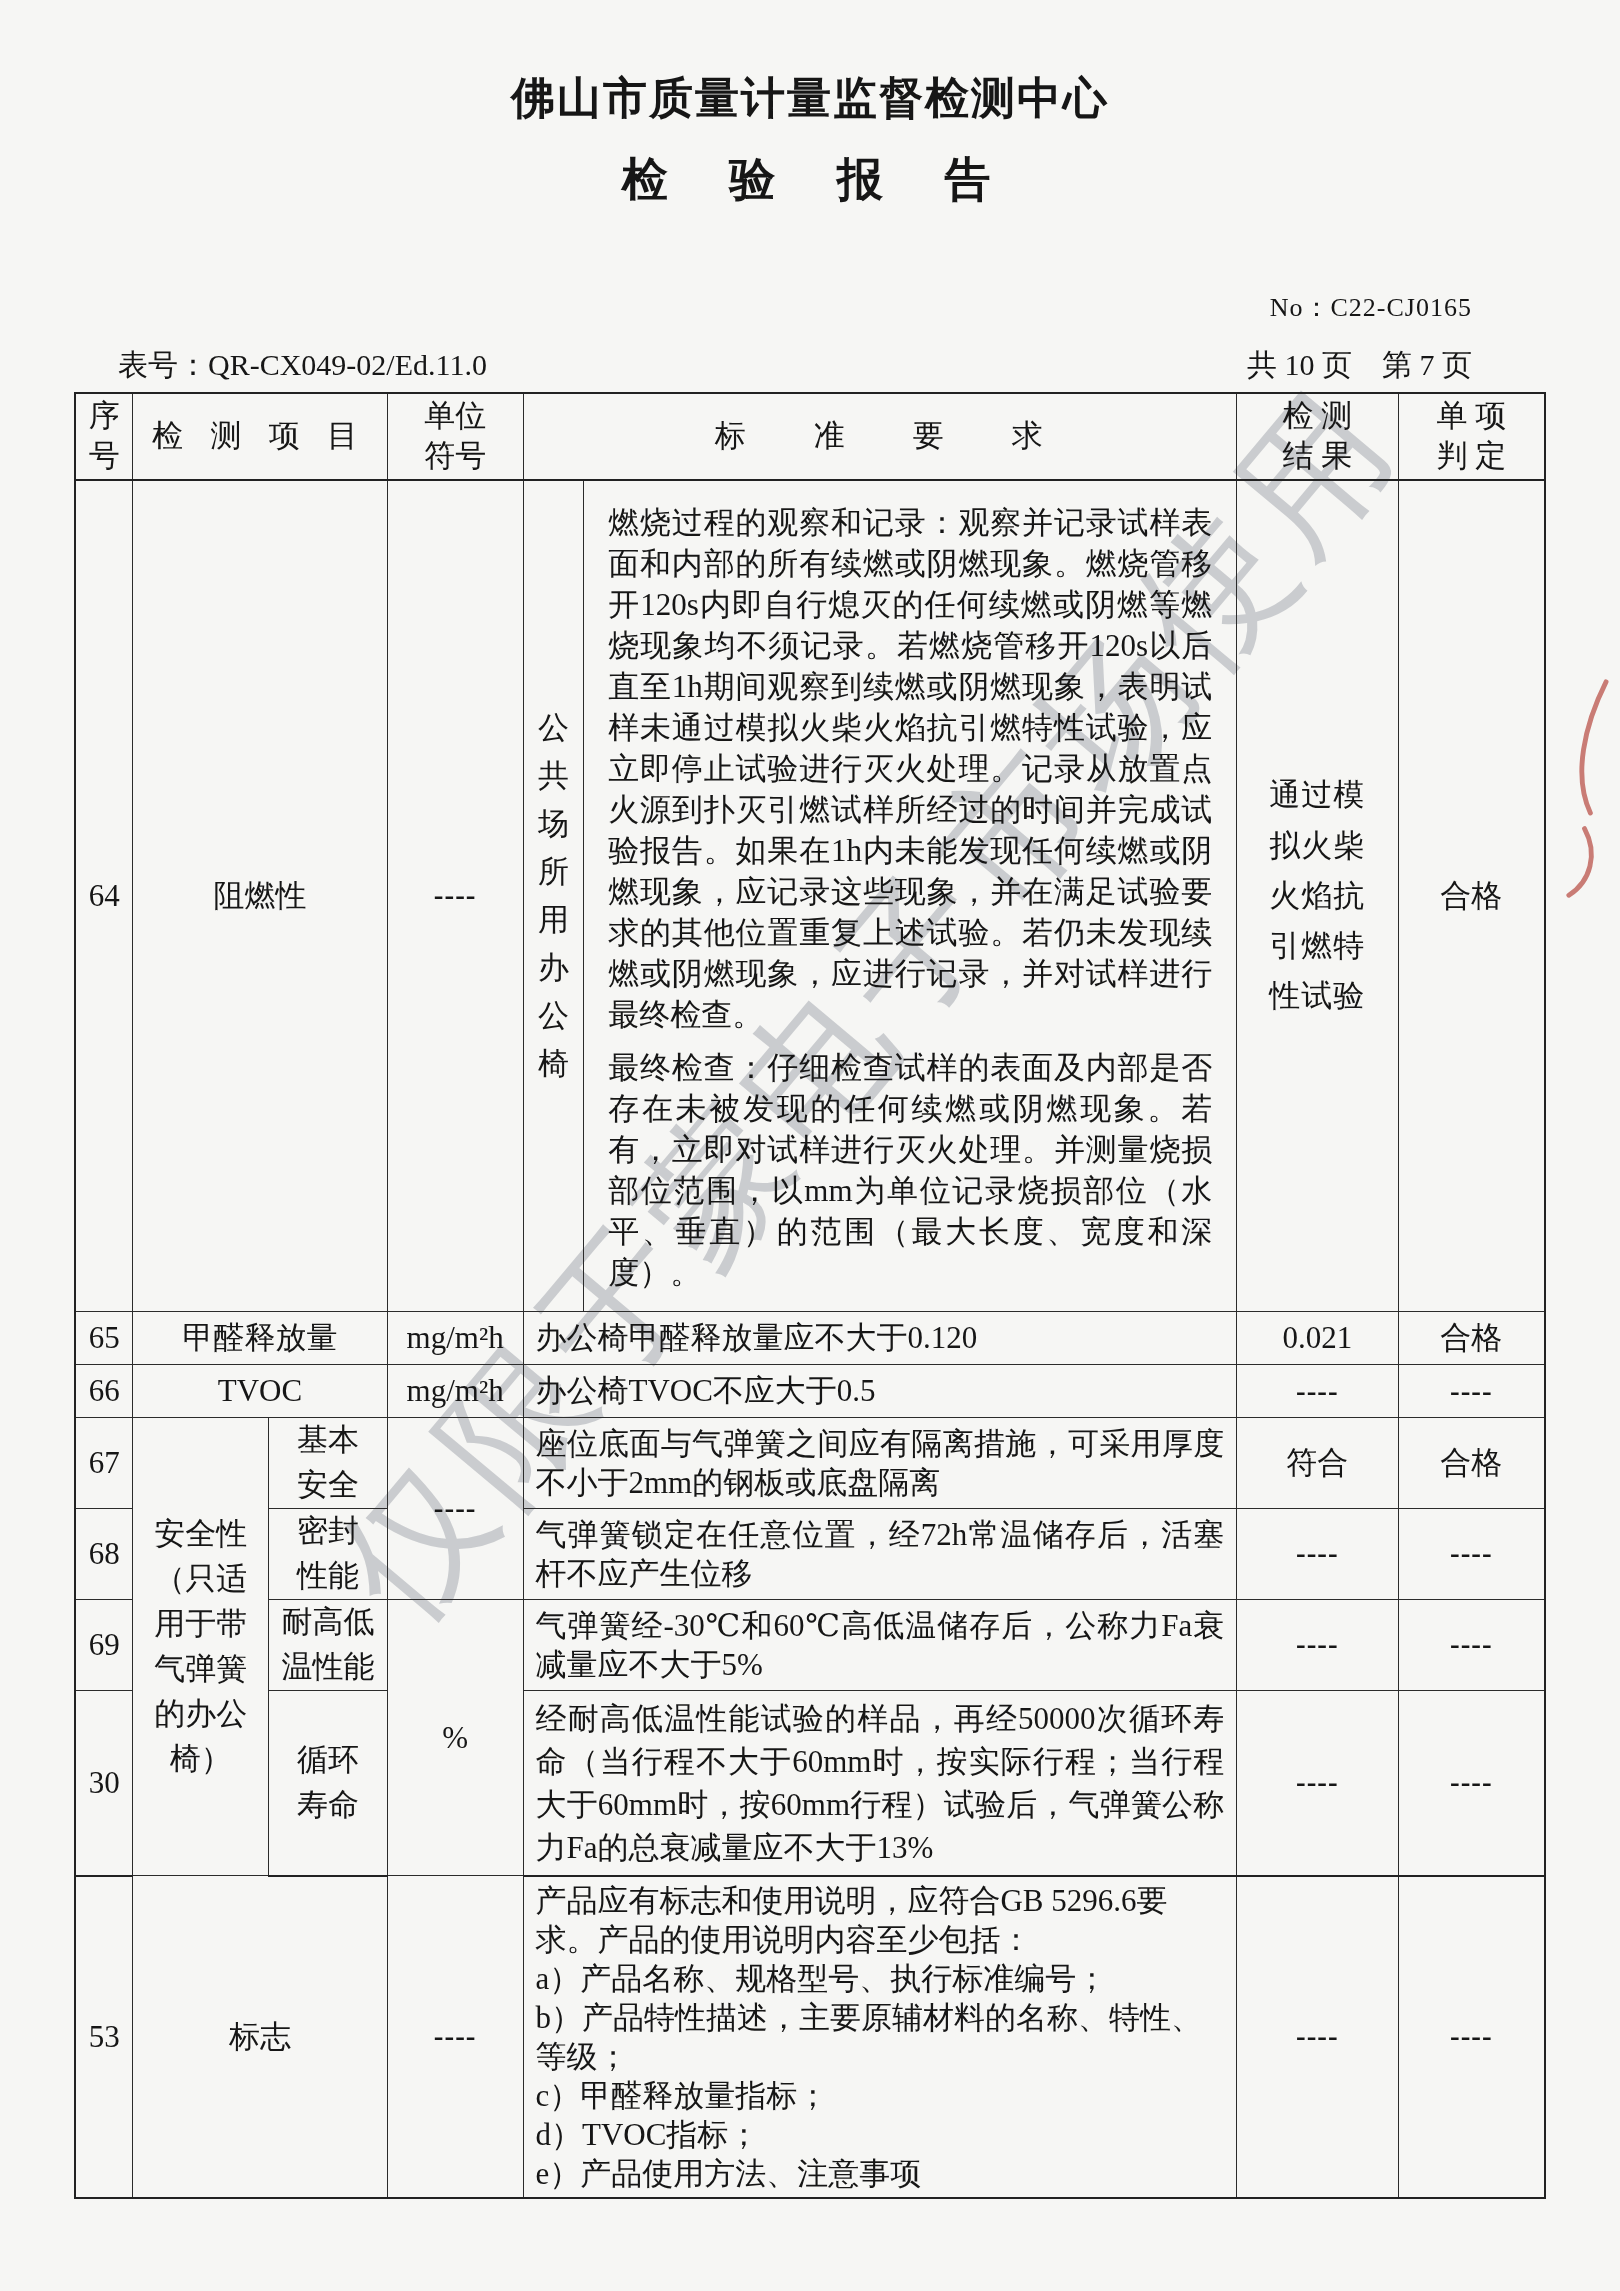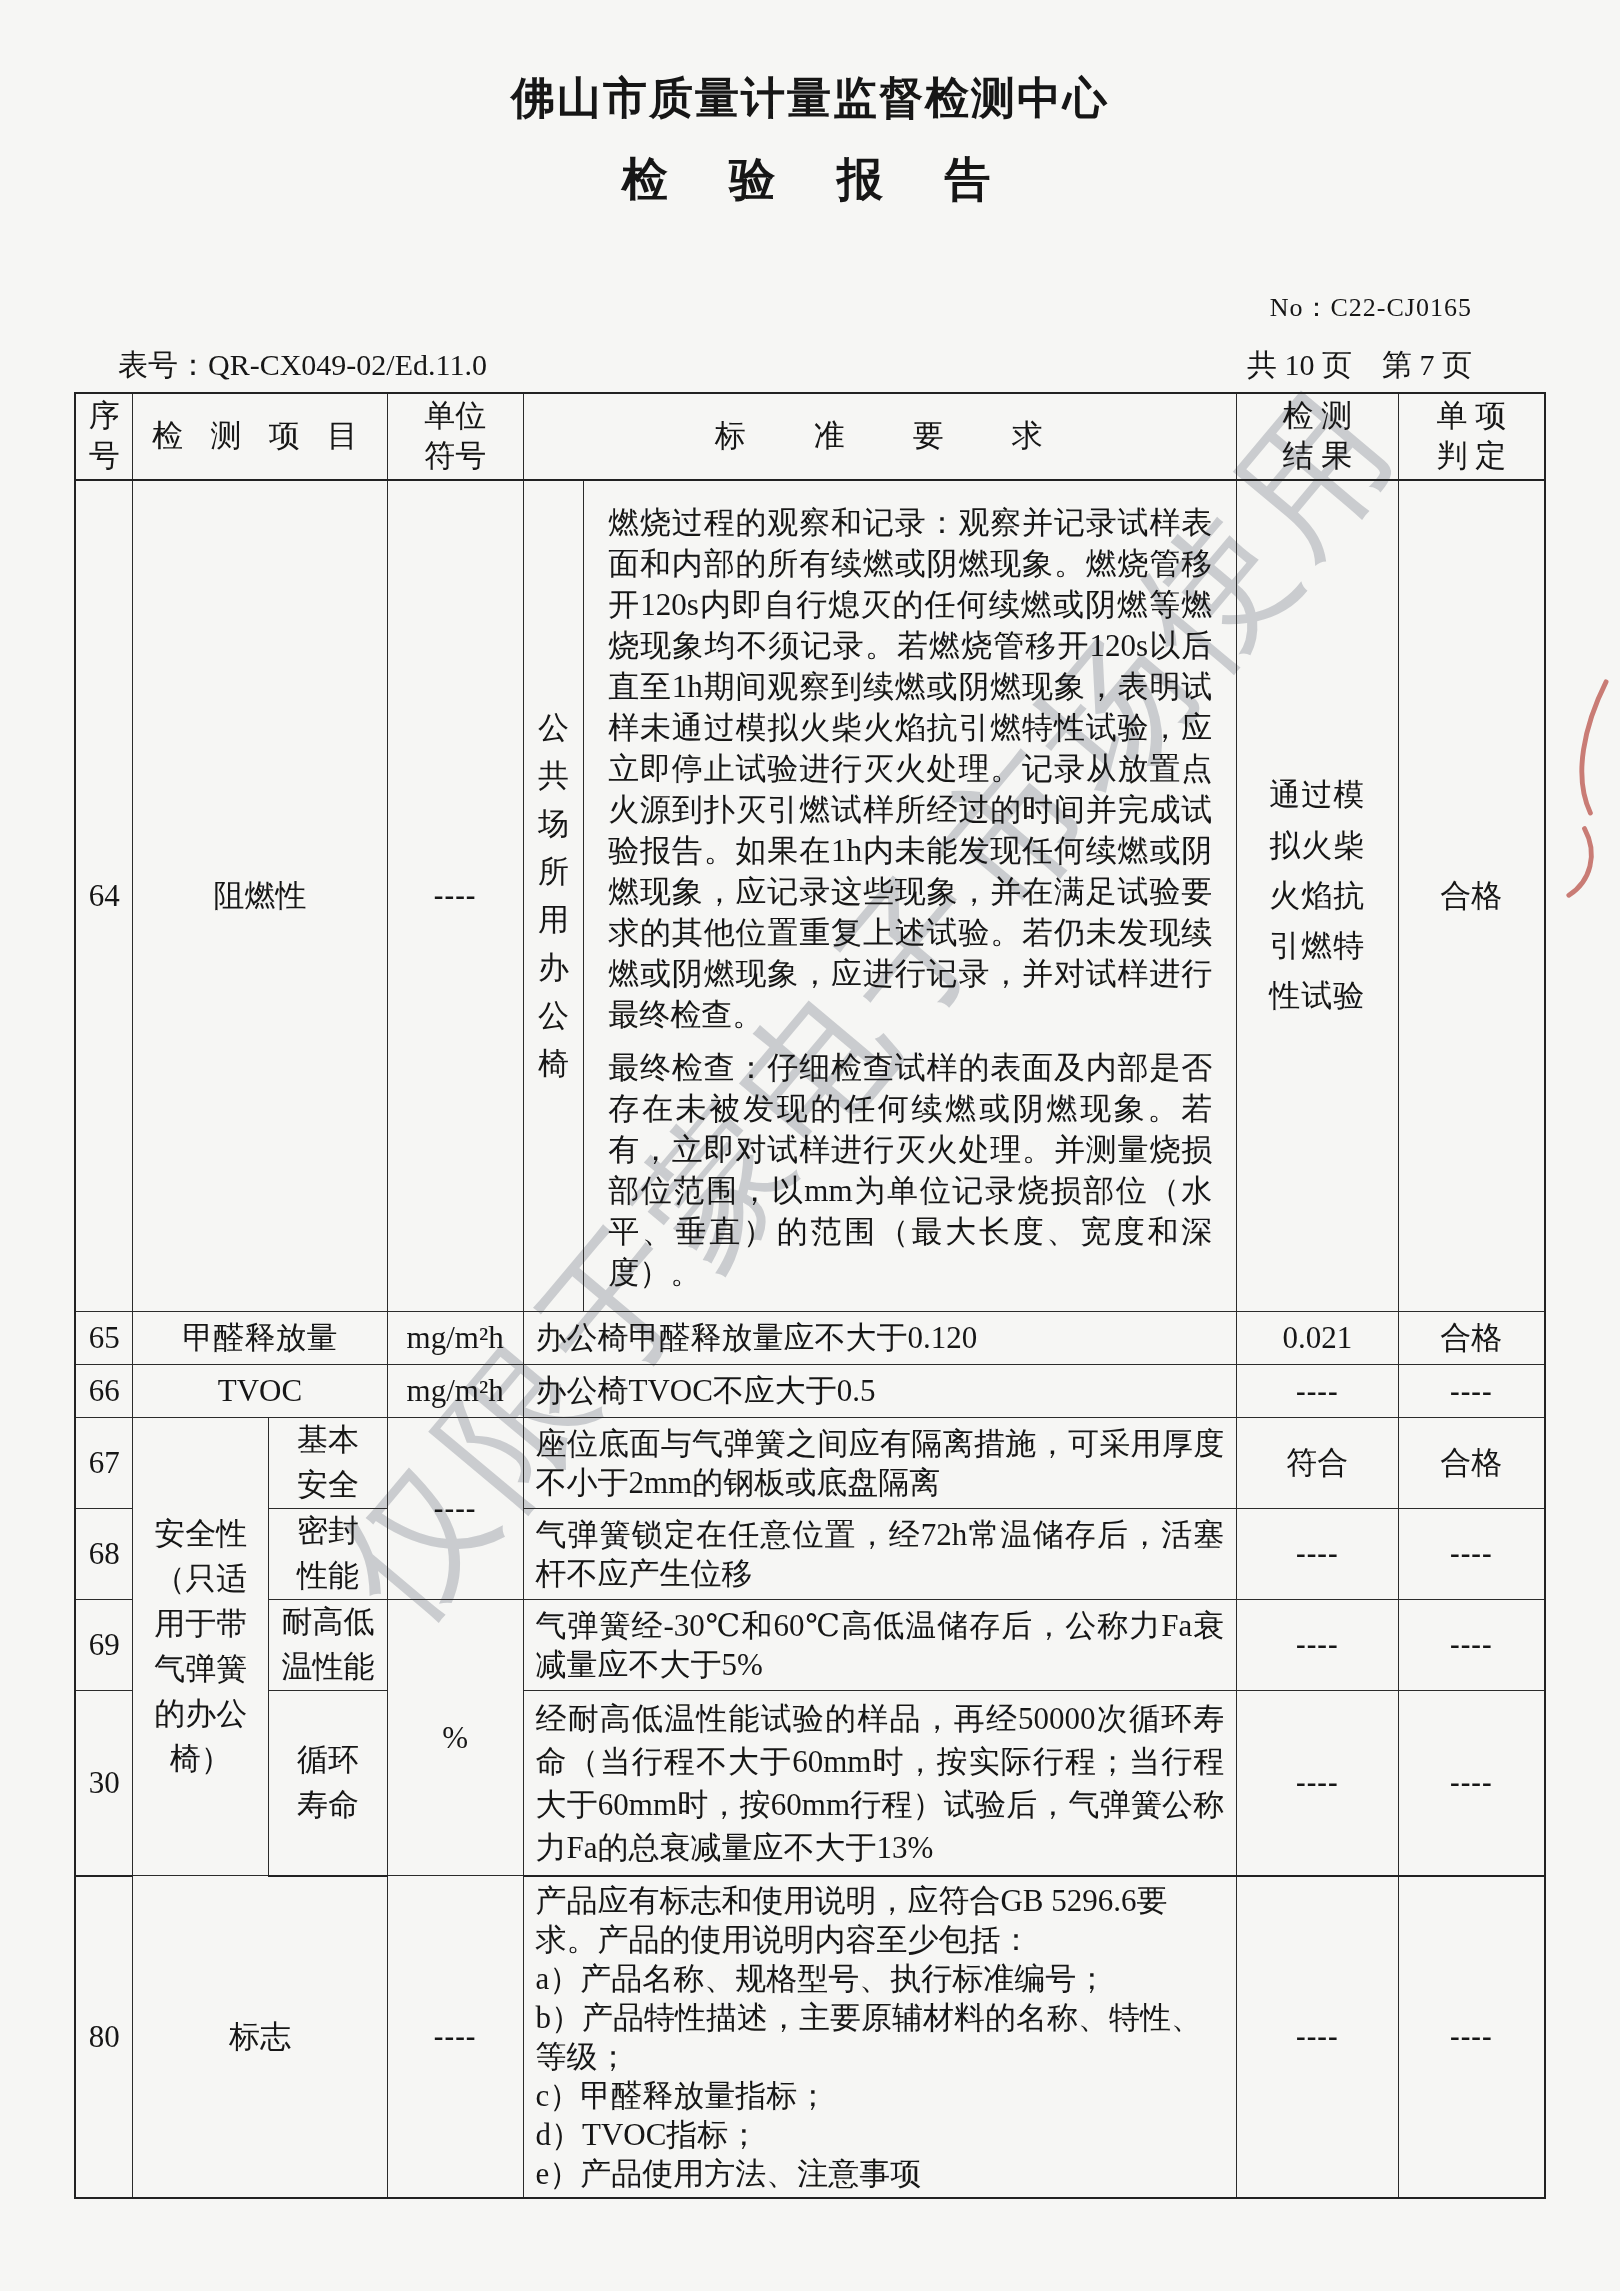--- a/index.html
+++ b/index.html
@@ -193,21 +193,21 @@
     <tr class="r70" style="height:179px;">
       <td>30</td>
       <td class="pre subitem">循环
 寿命</td>
       <td colspan="2" class="req">经耐高低温性能试验的样品，再经50000次循环寿命（当行程不大于60mm时，按实际行程；当行程大于60mm时，按60mm行程）试验后，气弹簧公称力Fa的总衰减量应不大于13%</td>
       <td class="dashes">----</td>
       <td class="dashes">----</td>
     </tr>
 
     <tr class="r71" style="height:312px;">
-      <td>80</td>
+      <td>53</td>
       <td colspan="2">标志</td>
       <td class="dashes">----</td>
       <td colspan="2" class="req">
         <div>产品应有标志和使用说明，应符合GB 5296.6要求。产品的使用说明内容至少包括：</div>
         <div>a）产品名称、规格型号、执行标准编号；</div>
         <div>b）产品特性描述，主要原辅材料的名称、特性、等级；</div>
         <div>c）甲醛释放量指标；</div>
         <div>d）TVOC指标；</div>
         <div>e）产品使用方法、注意事项</div>
       </td>

